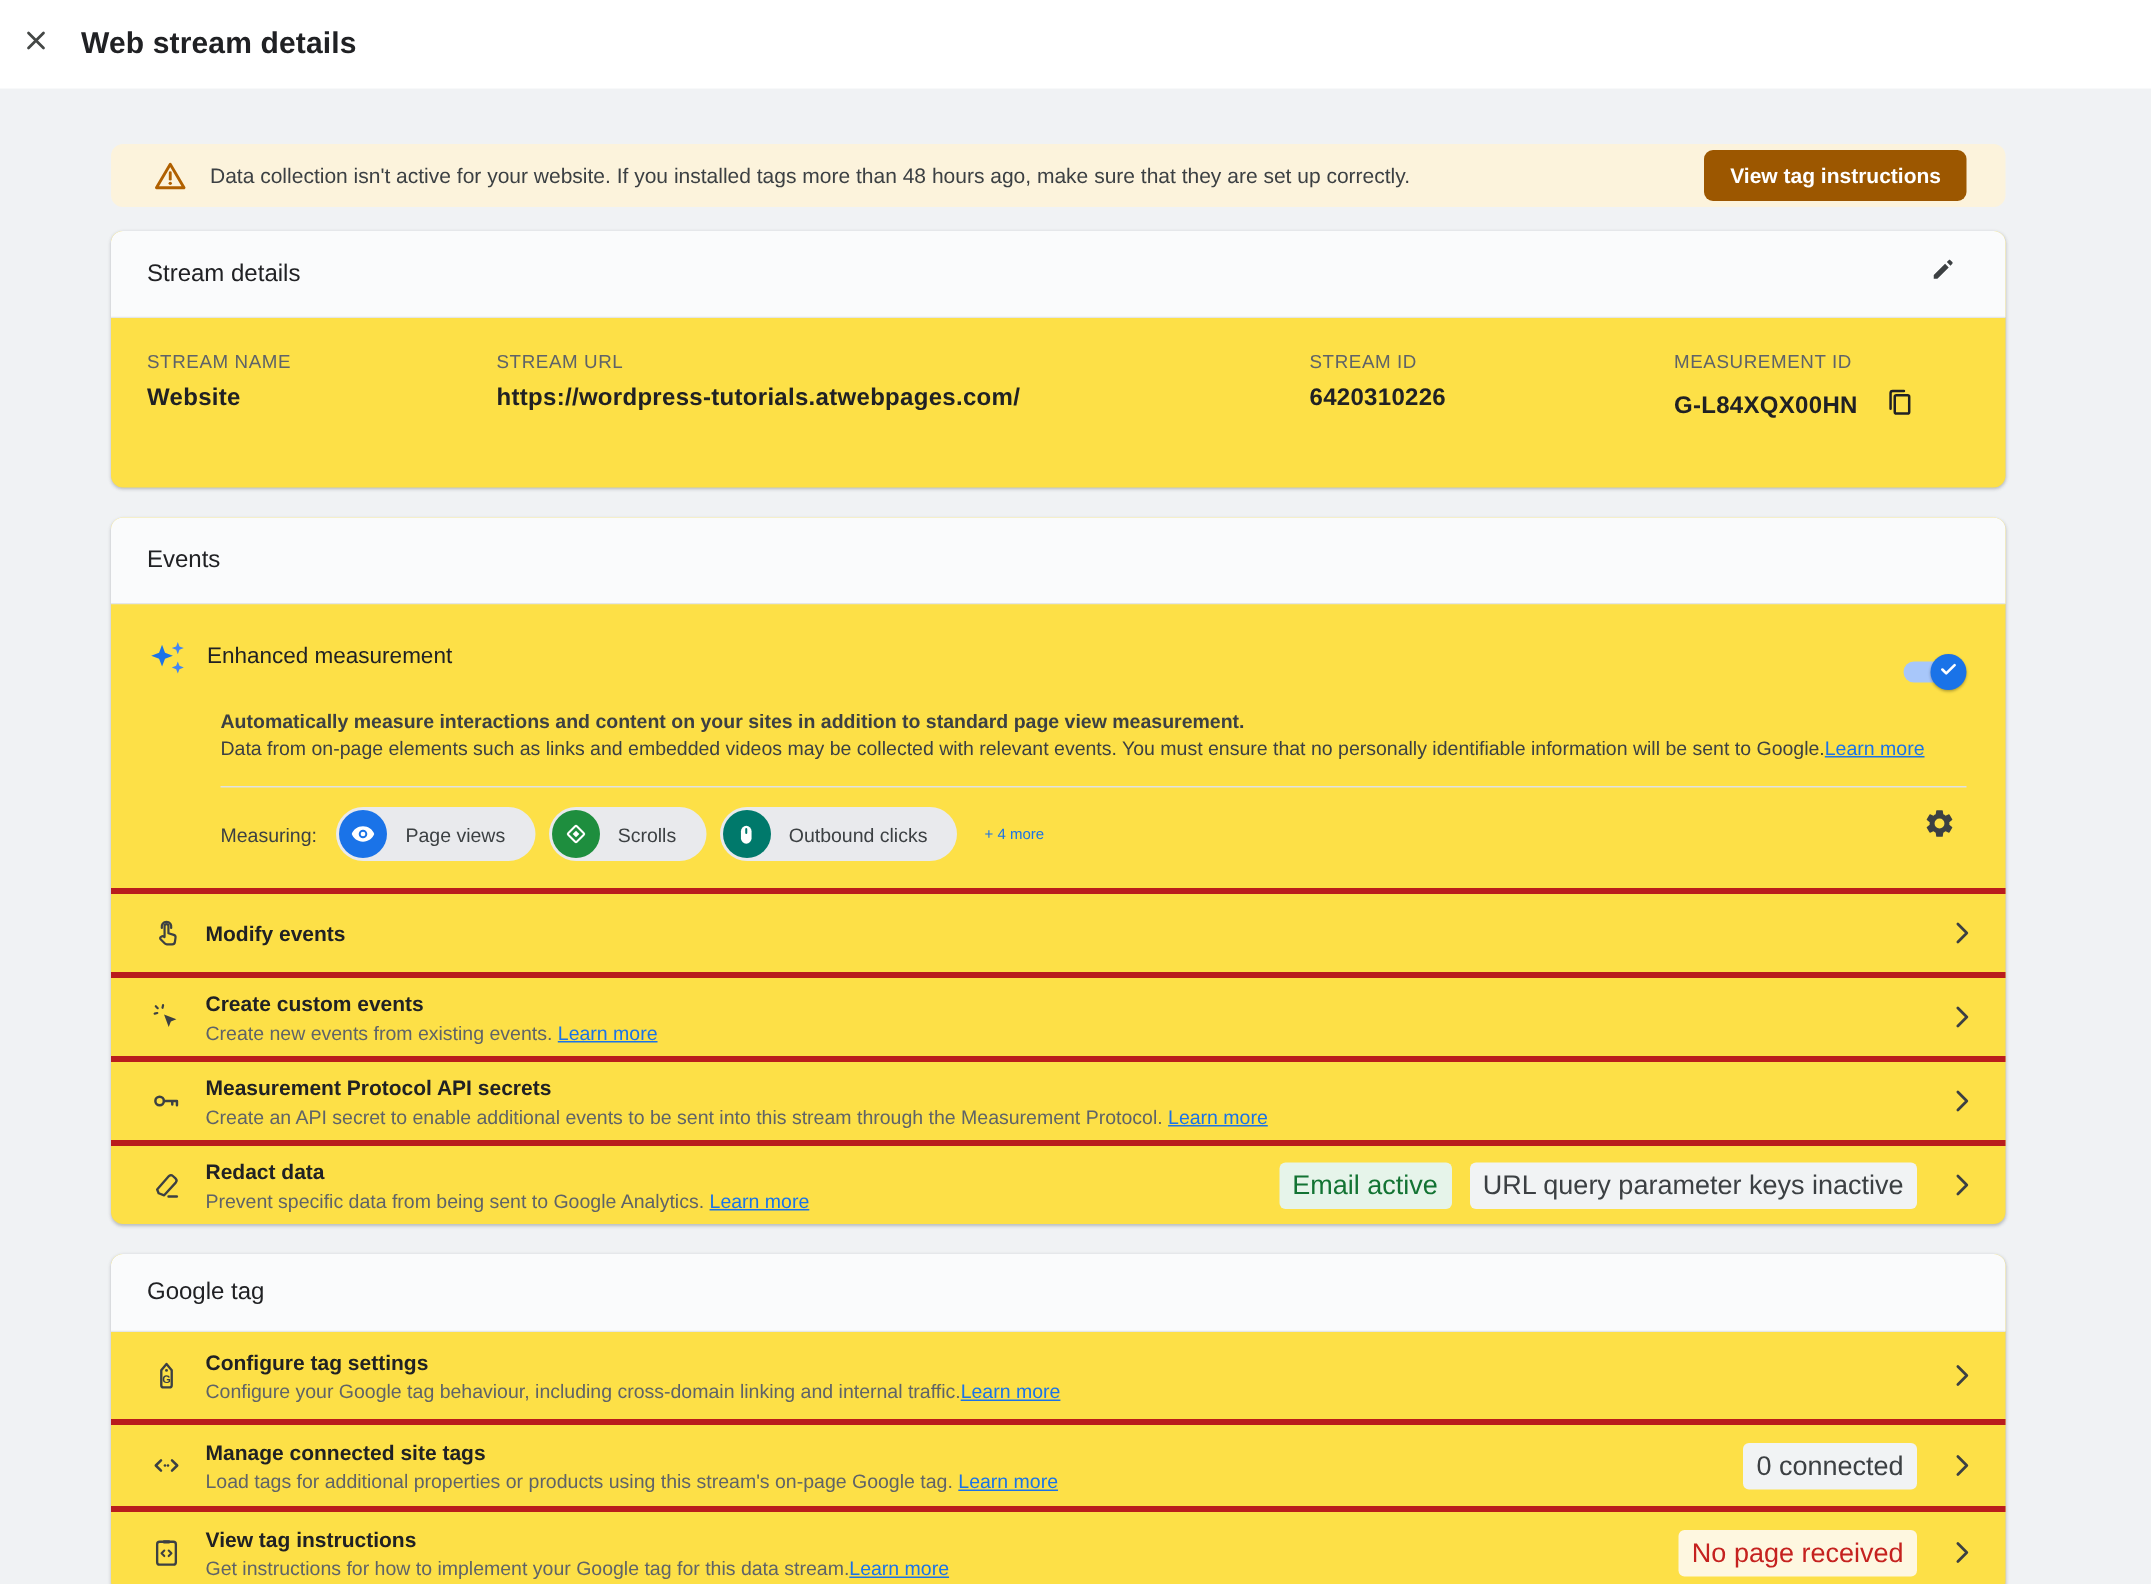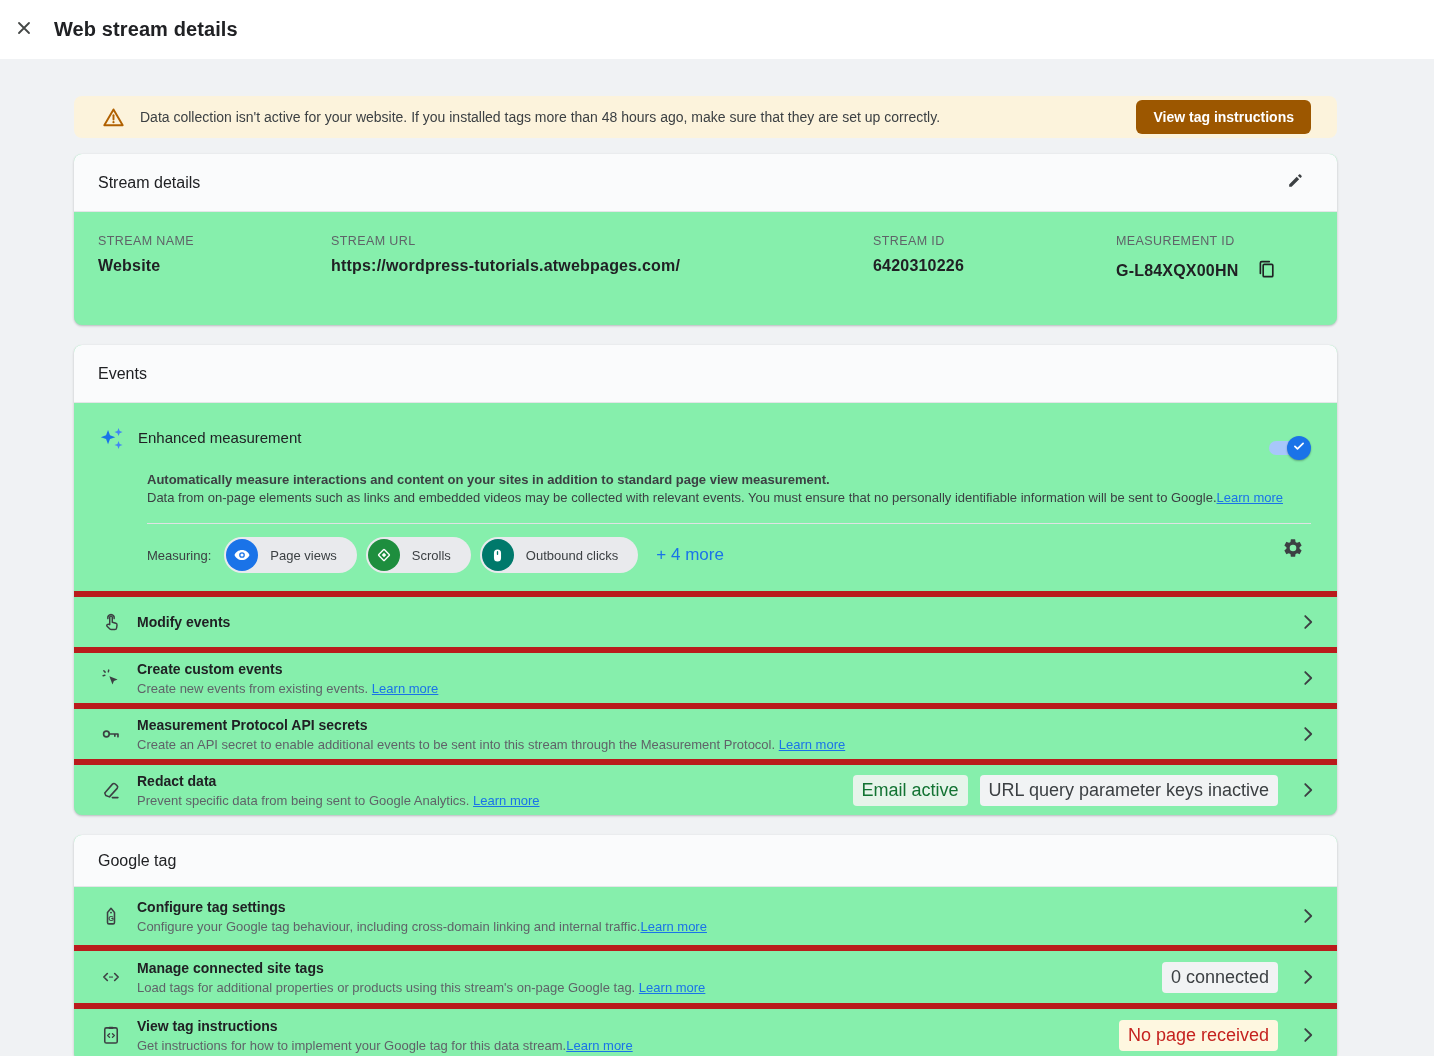--- a/index.html
+++ b/index.html
@@ -13,21 +13,21 @@
 
   .content { margin-left:74px; width:1263px; }
 
   
   .banner { margin-top:37px; background:#fcf3dc; border-radius:8px; height:42px; display:flex; align-items:center; padding:0 14px 0 28px; }
   .banner-icon { display:flex; align-items:center; margin-right:15px; }
   .banner-text { font-size:14px; color:#3c4043; flex:1; }
   .banner-btn { background:#9c5700; color:#fff; font-size:14px; font-weight:700; border:none; border-radius:6px; height:34px; padding:0 17px; cursor:pointer; margin-right:12px; font-family:"Liberation Sans",sans-serif; }
 
   
-  .card { background:#86efac; border-radius:8px; box-shadow:0 1px 2px rgba(60,64,67,.22), 0 1px 3px rgba(60,64,67,.1); margin-top:16px; }
+  .card { background:#fde047; border-radius:8px; box-shadow:0 1px 2px rgba(60,64,67,.22), 0 1px 3px rgba(60,64,67,.1); margin-top:16px; }
   .card + .card { margin-top:20px; }
   .card-header { height:58px; display:flex; align-items:center; justify-content:space-between; padding:0 24px; background:#fafbfc; border-bottom:1px solid #e4e6e8; border-radius:8px 8px 0 0; }
   .card-header-title { font-size:16px; color:#202124; }
   .icon-btn { width:36px; height:36px; display:flex; align-items:center; justify-content:center; cursor:pointer; border-radius:50%; }
 
   
   .stream-fields { display:flex; padding:22px 24px 40px 24px; }
   .field { display:flex; flex-direction:column; }
   .field-label { font-size:12.5px; color:#5f6368; letter-spacing:.4px; margin-bottom:9px; }
   .field-value { font-size:16px; font-weight:600; color:#202124; letter-spacing:.2px; }
@@ -49,25 +49,25 @@
   .toggle-thumb { position:absolute; right:0; top:1px; width:24px; height:24px; border-radius:50%; background:#1a73e8; display:flex; align-items:center; justify-content:center; box-shadow:0 1px 2px rgba(0,0,0,.3); }
   .enh-divider { margin-left:49px; border-bottom:1px solid #e0e2e4; margin-top:16px; }
   .measuring-row { position:relative; display:flex; align-items:center; margin-left:49px; padding:13px 0 18px 0; }
   .measuring-label { font-size:13px; color:#3c4043; margin-right:13px; }
   .chip { display:flex; align-items:center; background:#e9eaed; border-radius:18px; height:36px; padding:2px; margin-right:9px; cursor:default; }
   .chip-circle { width:32px; height:32px; border-radius:50%; display:flex; align-items:center; justify-content:center; }
   .chip-circle.blue { background:#1a73e8; }
   .chip-circle.green { background:#1e8e3e; }
   .chip-circle.teal { background:#00796b; }
   .chip-label { font-size:13px; color:#3c4043; padding:0 18px 0 12px; }
-  .more-link { font-size:17px; color:#1a73e8; margin-left:9px; cursor:pointer; }
+  .more-link { font-size:10px; color:#1a73e8; margin-left:9px; cursor:pointer; }
   .gear-btn { position:absolute; right:0; top:8px; width:36px; height:36px; display:flex; align-items:center; justify-content:center; cursor:pointer; border-radius:50%; }
 
   
-  .item-row { display:flex; align-items:center; height:56px; padding:0 14px 0 24px; border-top:6px solid #b91c1c; cursor:pointer; }
+  .item-row { display:flex; align-items:center; height:56px; padding:0 14px 0 24px; border-top:4px solid #b91c1c; cursor:pointer; }
   .item-icon { width:26px; display:flex; justify-content:center; margin-right:13px; flex-shrink:0; }
   .item-text { flex:1; min-width:0; }
   .item-title { font-size:14px; font-weight:700; color:#202124; line-height:18px; }
   .item-desc { font-size:13px; color:#5f6368; line-height:17px; margin-top:2px; }
   .item-badges { display:flex; align-items:center; gap:12px; margin-right:15px; }
   .badge { font-size:18px; padding:5px 9px; border-radius:4px; white-space:nowrap; }
   .badge.green { background:#e6f4ea; color:#137333; }
   .badge.gray  { background:#f1f3f4; color:#3c4043; }
   .badge.cream { background:#fef7e0; color:#c5221f; }
   .chev { width:30px; height:30px; display:flex; align-items:center; justify-content:center; flex-shrink:0; }

